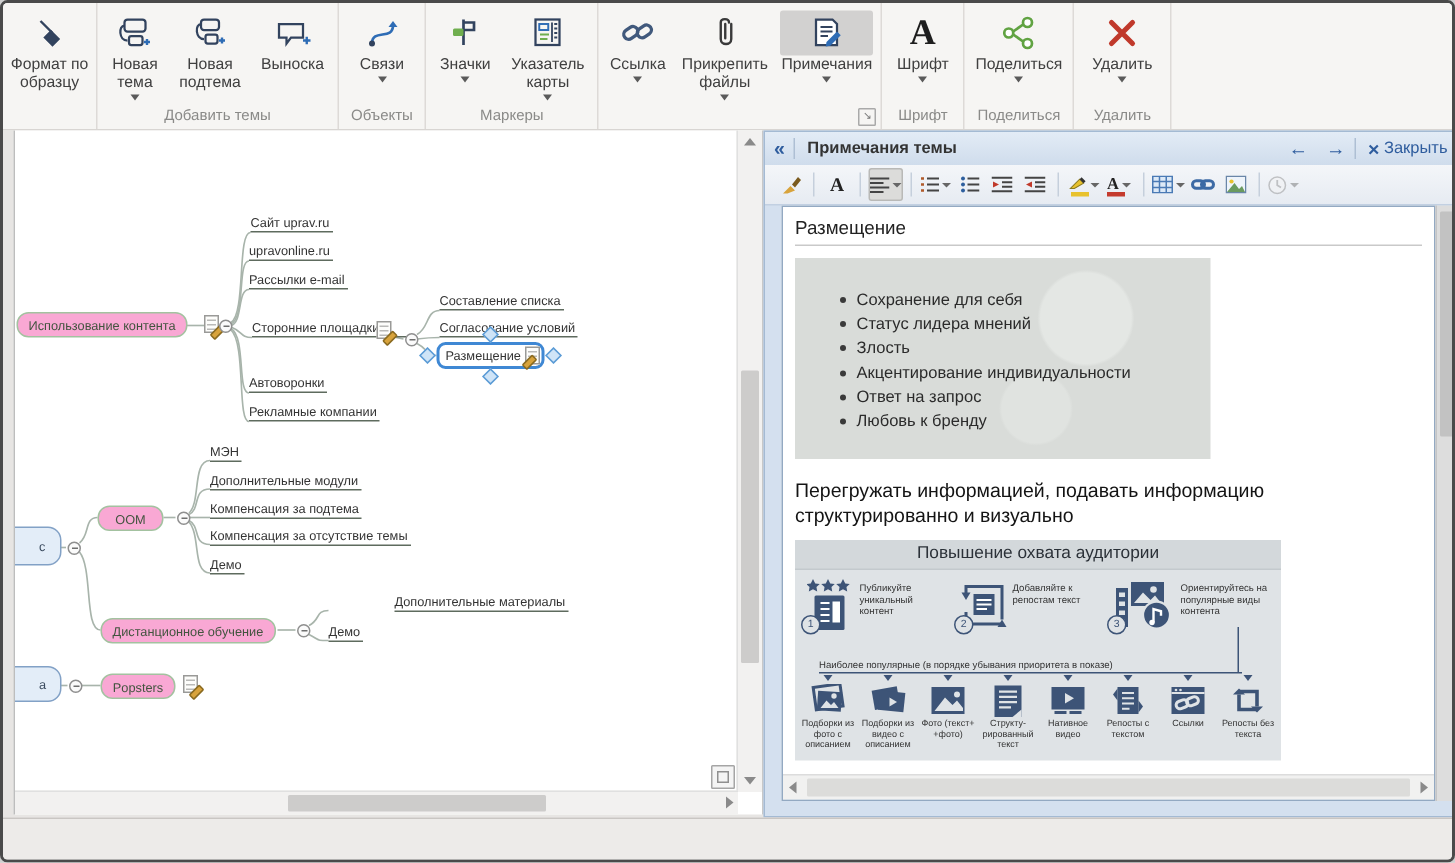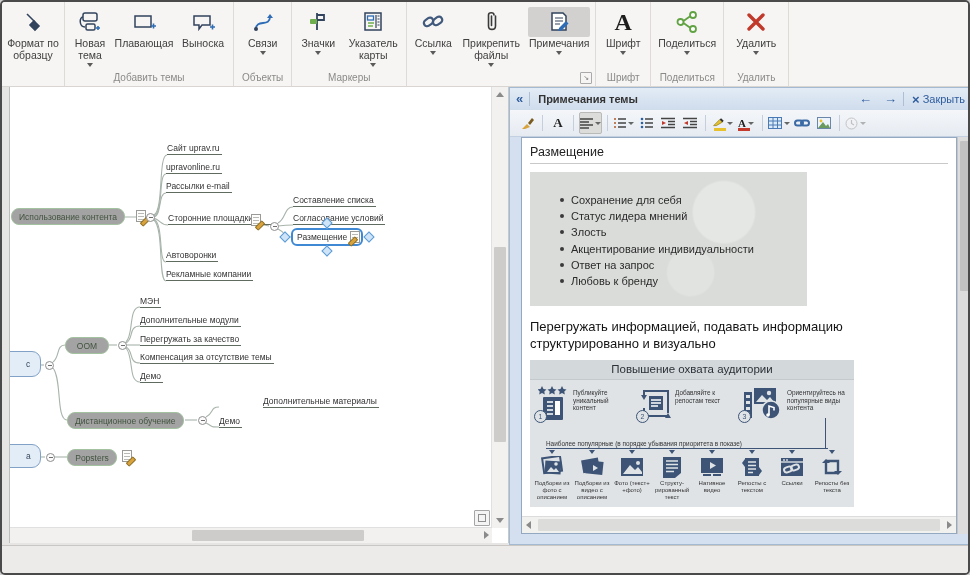--- a/index.html
+++ b/index.html
@@ -18,21 +18,21 @@
   .dialog-launcher{position:absolute;right:3px;bottom:2px;width:10px;height:10px;border:1px solid #a9a9a9;border-radius:1px;font-size:7px;line-height:9px;text-align:center;color:#777;}
   .glyph-A{font-family:"Liberation Serif","DejaVu Serif",serif;font-size:24px;font-weight:bold;color:#1e1e1e;line-height:26px;}
 
   
   #main{position:absolute;left:0;top:85px;right:0;bottom:28px;background:#e7e5e3;}
   #canvas{position:absolute;left:7px;top:0;width:498px;bottom:2px;background:#ffffff;border-left:1px solid #bdbdbd;border-right:1px solid #c8c8c8;}
   #map-layer{position:absolute;left:0;top:0;right:16px;bottom:15px;overflow:hidden;}
   .mapsvg{position:absolute;left:0;top:0;}
   .mnode{position:absolute;font-size:8.5px;color:#3c3c3c;white-space:nowrap;}
   .mbox{height:17px;line-height:16px;padding:0 7px;border-radius:8px;box-sizing:border-box;}
-  .mbox.green{background:#a3a3a3;border:1px solid #a3c2a0;color:#42543f;}
+  .mbox.green{background:#f9a8d4;border:1px solid #a3c2a0;color:#42543f;}
   .mbox.blue{background:#e3edf8;border:1px solid #82a1c6;color:#3a4a5e;border-radius:9px;height:26px;line-height:24px;}
   .mline{border-bottom:1px solid #5e6b5e;padding:0 2px 1px 0;color:#333;}
   .hub{position:absolute;width:9px;height:9px;border:1px solid #8f8f8f;border-radius:50%;background:#fbfbfb;box-sizing:border-box;}
   .hub::after{content:"";position:absolute;left:1.5px;top:3px;width:4px;height:1px;background:#6f6f6f;}
   .note-ic{position:absolute;width:13px;height:13px;}
   .note-ic .pg{position:absolute;left:0;top:0;width:10px;height:12px;background:#fdfdfb;border:1px solid #9a9a98;box-sizing:border-box;}
   .note-ic .pg i{display:block;height:1px;background:#b9b9b7;margin:2px 1px 0 1px;}
   .note-ic .pen{position:absolute;right:-1px;bottom:-1px;width:8px;height:3px;background:#d8a33c;transform:rotate(-45deg);border-radius:1px;border:0.5px solid #8a6a20;}
   .sel-box{position:absolute;background:#ffffff;border:2px solid #3f88d4;border-radius:6px;display:flex;align-items:center;padding:0 4px;box-sizing:border-box;font-size:8.5px;color:#333;}
   .handle{position:absolute;width:8px;height:8px;background:#cfe4f7;border:1px solid #5b9bd5;transform:rotate(45deg);box-sizing:border-box;}
@@ -137,28 +137,32 @@
                   <rect x="6" y="4" width="14" height="8" rx="2"></rect>
                   <path d="M6,8 C2,8 2,18 8,18"></path>
                   <rect x="9" y="15" width="9" height="6" rx="1.5"></rect>
                 </g>
                 <path d="M19,19 h4 M21,17 v4" stroke="#2e6cb5" stroke-width="1.6"></path>
               </svg>
           </div>
           <div class="rlabel">Новая тема</div>
           <span class="caret"></span>
         </div>
-        <div class="rbtn" style="width:56px">
-          <div class="ricon">
-            <svg width="28" height="26" viewBox="0 0 28 26">
-                <rect x="5" y="7" width="16" height="11" fill="none" stroke="#32435e" stroke-width="1.5"></rect>
-                <path d="M21,17 h5 M23.5,14.5 v5" stroke="#2e6cb5" stroke-width="1.6"></path>
-              </svg>
-          </div>
-          <div class="rlabel">Плавающая</div>
+        <div class="rbtn" style="width:48px">
+          <div class="ricon">
+            <svg width="26" height="26" viewBox="0 0 26 26">
+                <g fill="none" stroke="#32435e" stroke-width="1.5">
+                  <rect x="7" y="4" width="12" height="7" rx="2"></rect>
+                  <path d="M7,7 C3,7 3,17 9,17"></path>
+                  <rect x="10" y="14" width="8" height="6" rx="1.5"></rect>
+                </g>
+                <path d="M19,18 h4 M21,16 v4" stroke="#2e6cb5" stroke-width="1.6"></path>
+              </svg>
+          </div>
+          <div class="rlabel">Новая подтема</div>
         </div>
         <div class="rbtn" style="width:50px">
           <div class="ricon">
             <svg width="28" height="26" viewBox="0 0 28 26">
                 <path d="M5,7 h16 v9 h-8 l-3,4 v-4 h-5 Z" fill="none" stroke="#32435e" stroke-width="1.5"></path>
                 <path d="M21,18 h5 M23.5,15.5 v5" stroke="#2e6cb5" stroke-width="1.6"></path>
               </svg>
           </div>
           <div class="rlabel">Выноска</div>
         </div>
@@ -378,21 +382,21 @@
         <div class="handle" style="left:355px;top:146px;"></div>
         <div class="handle" style="left:313px;top:132px;"></div>
         <div class="handle" style="left:313px;top:160px;"></div>
 
         <div class="mnode mbox blue" style="left:-14px;top:264px;width:45px;"><span style="padding-left:22px;">с</span></div>
         <div class="hub" style="left:35px;top:274px;"></div>
         <div class="mnode mbox green" style="left:55px;top:250px;width:44px;text-align:center;">ООМ</div>
         <div class="hub" style="left:108px;top:254px;"></div>
         <div class="mnode mline" style="left:130px;top:209px;">МЭН</div>
         <div class="mnode mline" style="left:130px;top:228px;">Дополнительные модули</div>
-        <div class="mnode mline" style="left:130px;top:247px;">Перегружать за качество</div>
+        <div class="mnode mline" style="left:130px;top:247px;">Компенсация за подтема</div>
         <div class="mnode mline" style="left:130px;top:265px;">Компенсация за отсутствие темы</div>
         <div class="mnode mline" style="left:130px;top:284px;">Демо</div>
         <div class="mnode mbox green" style="left:57px;top:325px;">Дистанционное обучение</div>
         <div class="hub" style="left:188px;top:329px;"></div>
         <div class="mnode mline" style="left:209px;top:309px;margin-left:44px;">Дополнительные материалы</div>
         <div class="mnode mline" style="left:209px;top:329px;">Демо</div>
 
         <div class="mnode mbox blue" style="left:-14px;top:357px;width:45px;height:24px;line-height:22px;"><span style="padding-left:22px;">а</span></div>
         <div class="hub" style="left:36px;top:366px;"></div>
         <div class="mnode mbox green" style="left:57px;top:362px;width:50px;text-align:center;">Popsters</div>

